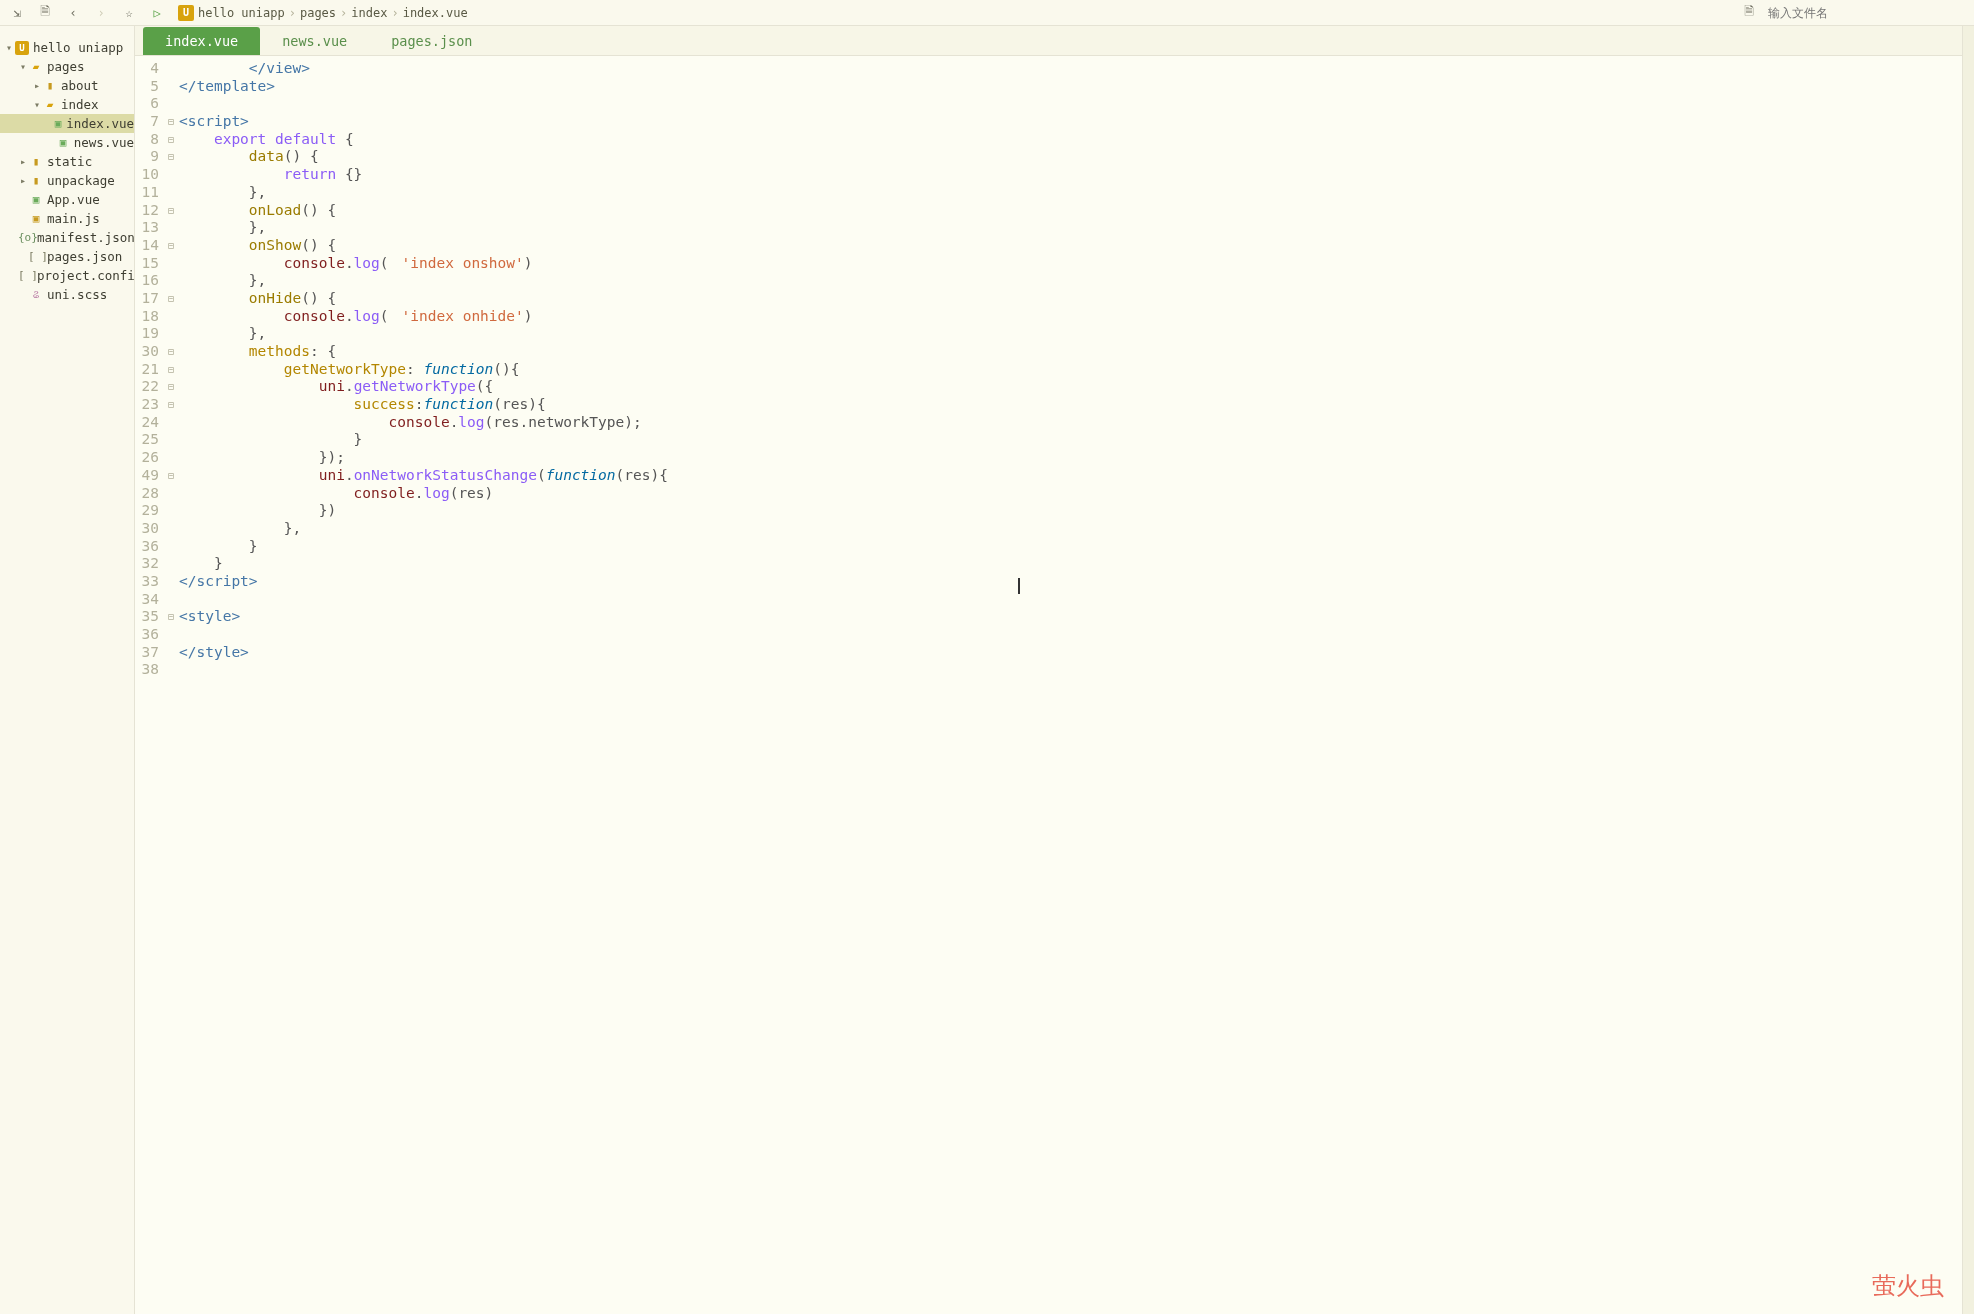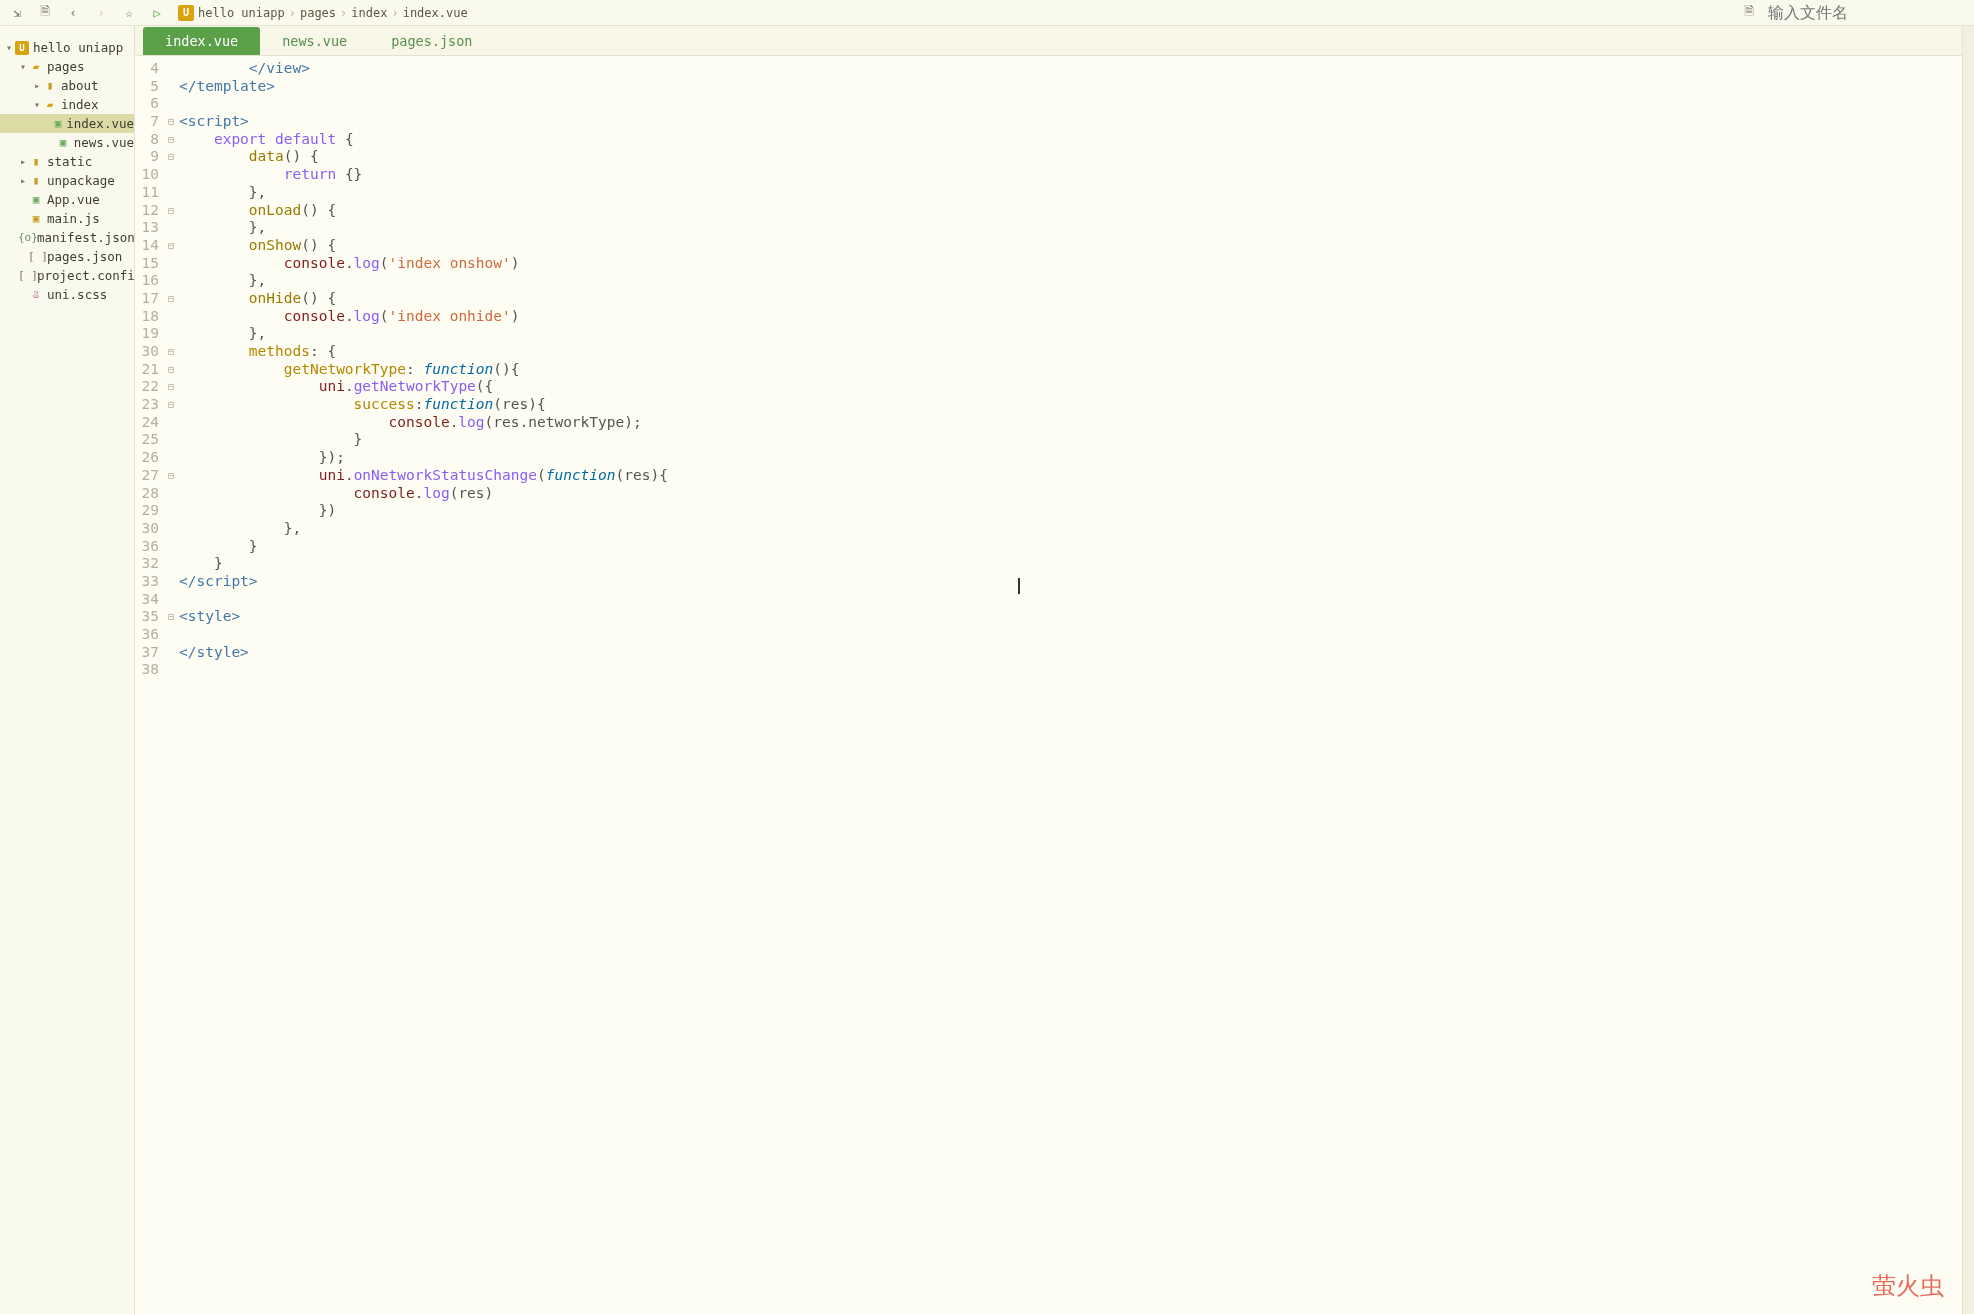--- a/index.html
+++ b/index.html
@@ -40,21 +40,21 @@
     width:16px;height:16px;background:#d8a30d;
     border-radius:2px;display:flex;align-items:center;justify-content:center;
     color:#fff;font-size:10px;font-weight:bold;
   }
   .crumb .sep{color:#b5b39b;}
   .toolbar-right{
     margin-left:auto;display:flex;align-items:center;gap:8px;
   }
   .search-input{
     height:18px;border:none;background:transparent;
-    font-size:16px;color:#7f1d1d;outline:none;width:200px;
+    font-size:12px;color:#7f1d1d;outline:none;width:200px;
     font-family:inherit;
   }
   
   .main{
     display:flex;
     height:calc(100% - 26px);
   }
   .sidebar{
     width:135px;
     background:#faf9ed;
@@ -140,21 +140,21 @@
     white-space:pre;
     padding-left:2px;
   }
   .ln{height:17.7px;}
   
   .t-tag{color:#4576a6;}
   .t-kw{color:#8b5cf6;}
   .t-fn{color:#9a7b00;}
   .t-attr{color:#b38600;}
   .t-call{color:#8b5cf6;}
-  .t-str{color:#d0693e;}
+  .t-str{color:#d0693e;margin-left:13px;}
   .t-punc{color:#555;}
   .t-plain{color:#7f1d1d;}
   .t-kw2{color:#0369a1;font-style:italic;}
   
   .cursor-mark{
     position:absolute;
     width:2px;height:16px;
     background:#333;
     left:883px;top:522px;
   }
@@ -295,21 +295,21 @@
           <div class="ln">17</div>
           <div class="ln">18</div>
           <div class="ln">19</div>
           <div class="ln">30</div>
           <div class="ln">21</div>
           <div class="ln">22</div>
           <div class="ln">23</div>
           <div class="ln">24</div>
           <div class="ln">25</div>
           <div class="ln">26</div>
-          <div class="ln">27</div>
+          <div class="ln">49</div>
           <div class="ln">28</div>
           <div class="ln">29</div>
           <div class="ln">30</div>
           <div class="ln">36</div>
           <div class="ln">32</div>
           <div class="ln">33</div>
           <div class="ln">34</div>
           <div class="ln">35</div>
           <div class="ln">36</div>
           <div class="ln">37</div>

